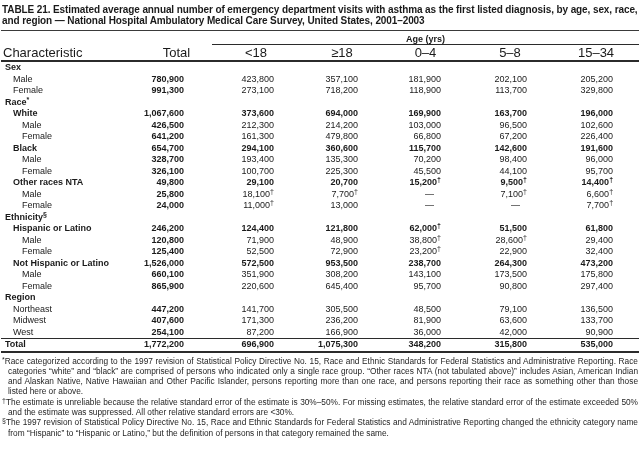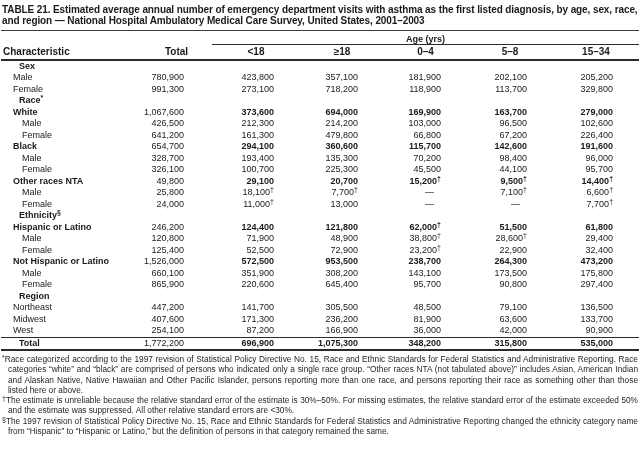--- a/index.html
+++ b/index.html
@@ -30,44 +30,44 @@
   .age-span {
     border-bottom: 1px solid #2b2b2b;
     font-size: 9px;
     font-weight: 700;
     text-align: center;
     height: 14px;
     vertical-align: middle;
     padding: 2px 0 0 0;
   }
   tr.head-row th {
-    font-size: 10px;
-    font-weight: 700;
+    font-size: 13px;
+    font-weight: 400;
     height: 15px;
     text-align: center;
     vertical-align: middle;
     padding: 0;
     border-bottom: 2.5px solid #2b2b2b;
     white-space: nowrap;
   }
   tr.head-row th.char-h { text-align: left; padding-left: 2px; }
   tbody td {
     font-size: 9px;
     line-height: 11.5px;
     height: 11.5px;
     padding: 0;
     white-space: nowrap;
     vertical-align: middle;
   }
   td.label { text-align: left; }
-  td.label.ind0 { padding-left: 18px; }
+  td.label.ind0 { padding-left: 4px; }
   td.label.ind1 { padding-left: 12px; }
   td.label.ind2 { padding-left: 21px; }
   td.num { text-align: right; padding-right: 26px; }
-  td.num.c0 { padding-right: 28px; font-weight: 400; }
+  td.num.c0 { padding-right: 28px; font-weight: 700; }
   td.num.dash { padding-right: 33px; }
   tr.r-group td.label { font-weight: 700; }
   tr.r-category td { font-weight: 700; }
   tr.r-total td { font-weight: 700; border-top: 1px solid #2b2b2b; }
   sup { font-size: 7px; line-height: 0; vertical-align: 3px; letter-spacing: 0; }
   .footnotes {
     padding: 3px 2px 0 2px;
     font-size: 8.3px;
     line-height: 10.3px;
     text-align: justify;
@@ -145,21 +145,21 @@
           <td class="num"></td>
           <td class="num"></td>
         </tr>
         <tr class="r-category">
           <td class="label ind1">White</td>
           <td class="num c0">1,067,600</td>
           <td class="num">373,600</td>
           <td class="num">694,000</td>
           <td class="num">169,900</td>
           <td class="num">163,700</td>
-          <td class="num">279,000</td>
+          <td class="num">196,000</td>
         </tr>
         <tr class="r-data">
           <td class="label ind2">Male</td>
           <td class="num c0">426,500</td>
           <td class="num">212,300</td>
           <td class="num">214,200</td>
           <td class="num">103,000</td>
           <td class="num">96,500</td>
           <td class="num">102,600</td>
         </tr>

